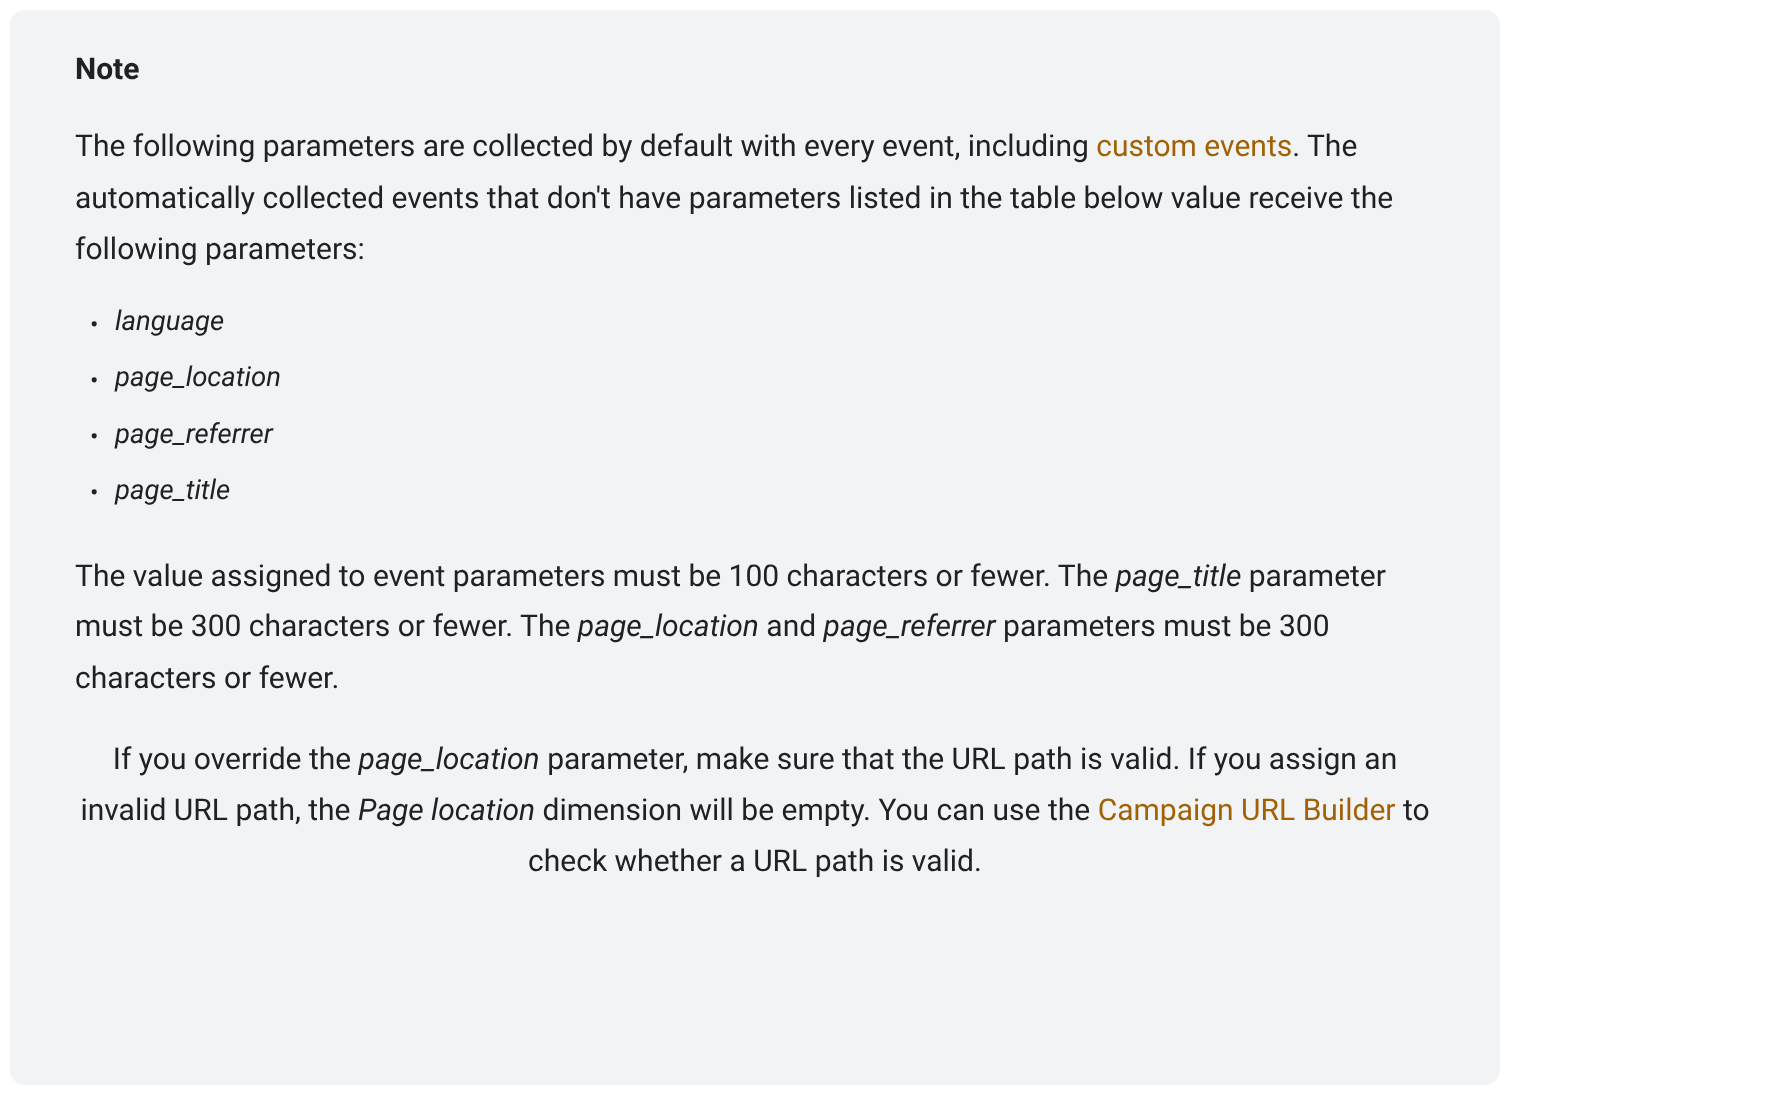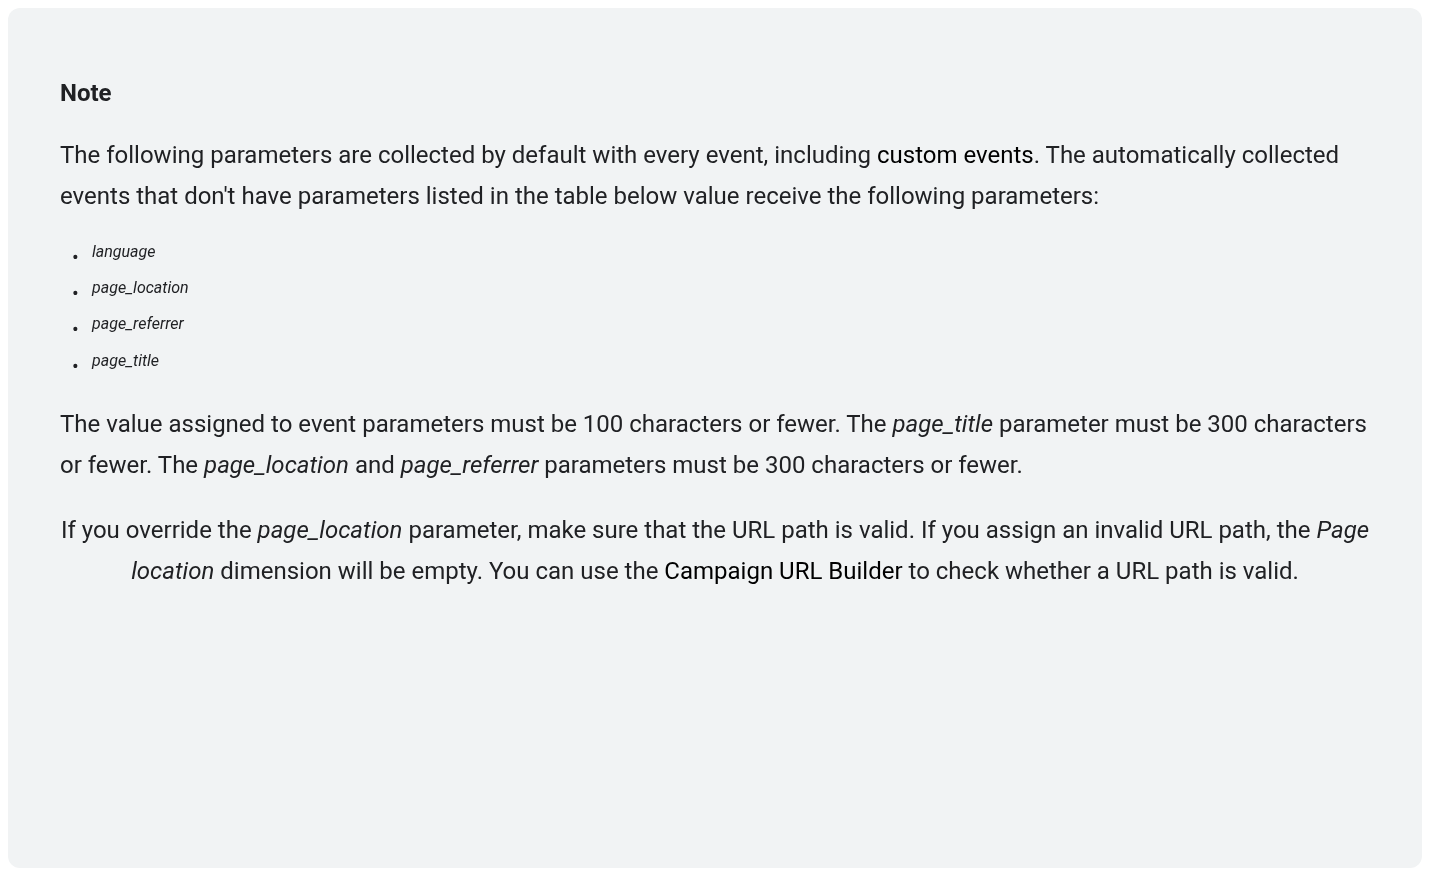--- a/index.html
+++ b/index.html
@@ -8,51 +8,51 @@
       box-sizing: border-box;
     }
     body {
       font-family: -apple-system, BlinkMacSystemFont, "Segoe UI", Roboto, "Helvetica Neue", Arial, sans-serif;
       background: #ffffff;
       padding: 0;
     }
     .note-box {
       background: #f1f3f4;
       border-radius: 12px;
-      padding: 71px 52px;
+      padding: 33px 52px;
       margin: 8px;
-      width: 1414px;
+      width: 1192px;
       min-height: 860px;
     }
     .note-title {
       font-weight: 700;
       font-size: 24px;
       color: #202124;
       margin-bottom: 28px;
     }
     .note-paragraph {
       font-size: 24px;
       line-height: 1.7;
       color: #202124;
       margin-bottom: 24px;
     }
     .note-paragraph:last-child {
       margin-bottom: 0;
       text-align: center;
     }
     .note-link {
-      color: #000000;
+      color: #a16207;
       text-decoration: none;
     }
     .note-list {
       list-style: none;
       margin: 24px 0 32px 0;
     }
     .note-list li {
-      font-size: 16px;
+      font-size: 22px;
       font-style: italic;
       color: #202124;
       line-height: 1.4;
       margin-bottom: 14px;
       padding-left: 32px;
       position: relative;
     }
     .note-list li::before {
       content: "•";
       position: absolute;

